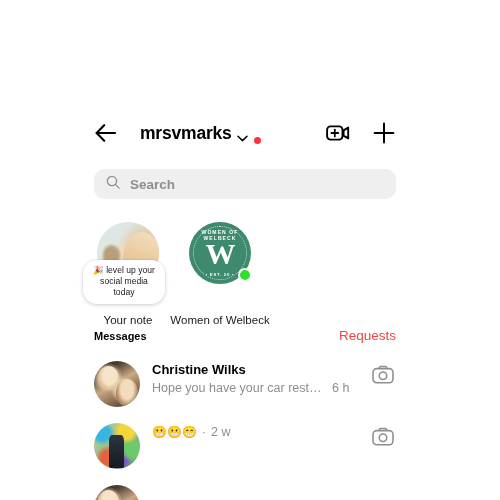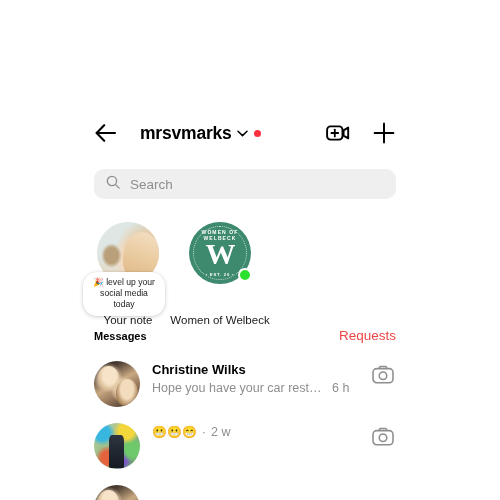--- a/index.html
+++ b/index.html
@@ -11,34 +11,34 @@
   }
   .screen { position: relative; width: 500px; height: 500px; background:#fff; }
   .content { position: absolute; left: 94px; top: 0; width: 302px; height: 500px; }
 
   
   .header {
     position: absolute; left: 0; top: 118px; width: 302px; height: 30px;
     display: flex; align-items: center;
   }
   .back-btn { width: 24px; height: 24px; display:flex; align-items:center; justify-content:center; cursor:pointer; }
-  .title-wrap { display:flex; align-items:center; margin-left: 22px; gap: 5px; }
+  .title-wrap { display:flex; align-items:flex-end; margin-left: 22px; gap: 5px; }
   .username { font-size: 17.5px; font-weight: 700; color:#000; letter-spacing:-0.2px; }
   .chev { width:11px; height:11px; display:flex; align-items:center; justify-content:center; }
   .reddot { width: 7px; height: 7px; border-radius: 50%; background: #ff3040; margin-left:1px; }
   .header-actions { margin-left:auto; display:flex; align-items:center; gap: 22px; }
   .icon-btn { width:24px; height:24px; display:flex; align-items:center; justify-content:center; cursor:pointer; }
 
   
   .search {
     position: absolute; left: 0; top: 169px; width: 302px; height: 30px;
     background: #efefef; border-radius: 10px;
     display: flex; align-items: center; padding: 0 12px; gap: 10px;
   }
-  .search-text { font-size: 13.5px; color: #8e8e8e; }
+  .search-text { font-size: 13.5px; color: #8e8e8e; font-weight: bold; }
 
   
   .notes { position:absolute; left:0; top:222px; width:302px; height: 95px; display:flex; gap: 24px; }
   .note-item { width: 68px; display:flex; flex-direction:column; align-items:center; position:relative; }
   .note-av-wrap { position:relative; width:62px; height:62px; }
   .note-avatar {
     width: 62px; height: 62px; border-radius: 50%; overflow:hidden; position:relative;
   }
   
   .av-selfie {
@@ -51,21 +51,21 @@
   .av-selfie::before{
     content:""; position:absolute; left:6%; top:34%; width:34%; height:40%;
     background: radial-gradient(ellipse at 50% 50%, #b9a07a 0 45%, rgba(185,160,122,0) 70%);
   }
   .av-selfie::after{
     content:""; position:absolute; right:-4%; top:16%; width:62%; height:84%;
     border-radius:50% 50% 45% 45%;
     background: linear-gradient(200deg,#f3e0c6 0%, #eccfa6 40%, #e5c193 70%, #d8b383 100%);
   }
   .note-bubble {
-    position:absolute; left: -14px; top: 50px; width: 82px;
+    position:absolute; left: -14px; top: 38px; width: 82px;
     background:#fff; border-radius: 14px;
     padding: 5px 7px 6px;
     box-shadow: 0 1px 4px rgba(0,0,0,.18), 0 0 0 0.5px rgba(0,0,0,.05);
     font-size: 8.6px; line-height: 1.28; color:#1a1a1a; text-align:center;
     z-index: 5;
   }
   .note-label { margin-top: 30px; font-size: 11.5px; color:#1a1a1a; white-space:nowrap; }
 
   
   .av-welbeck {

